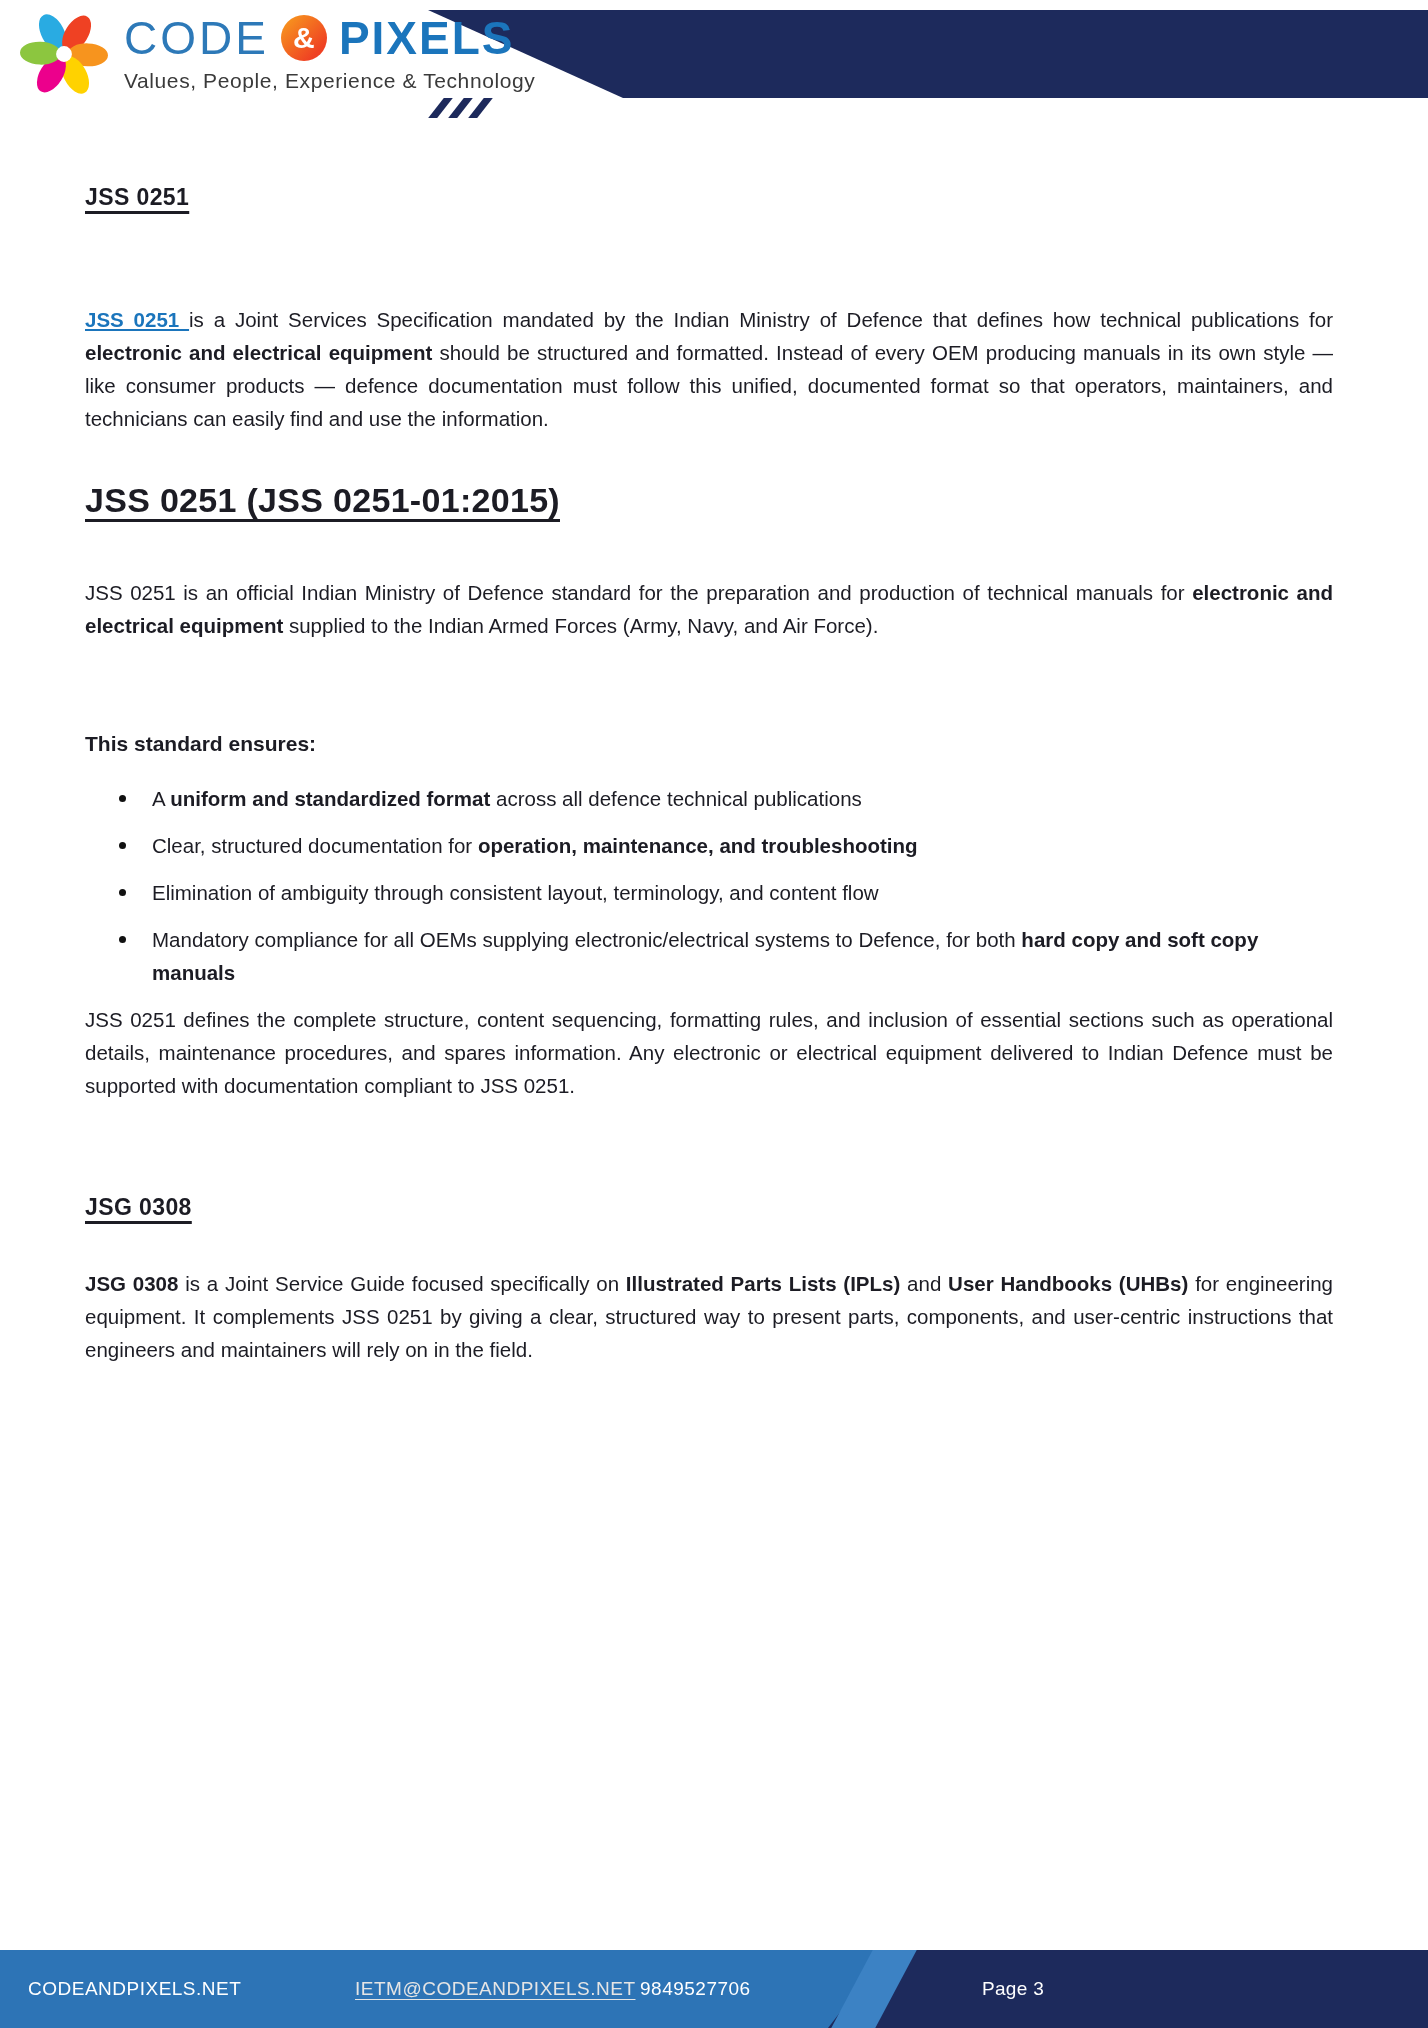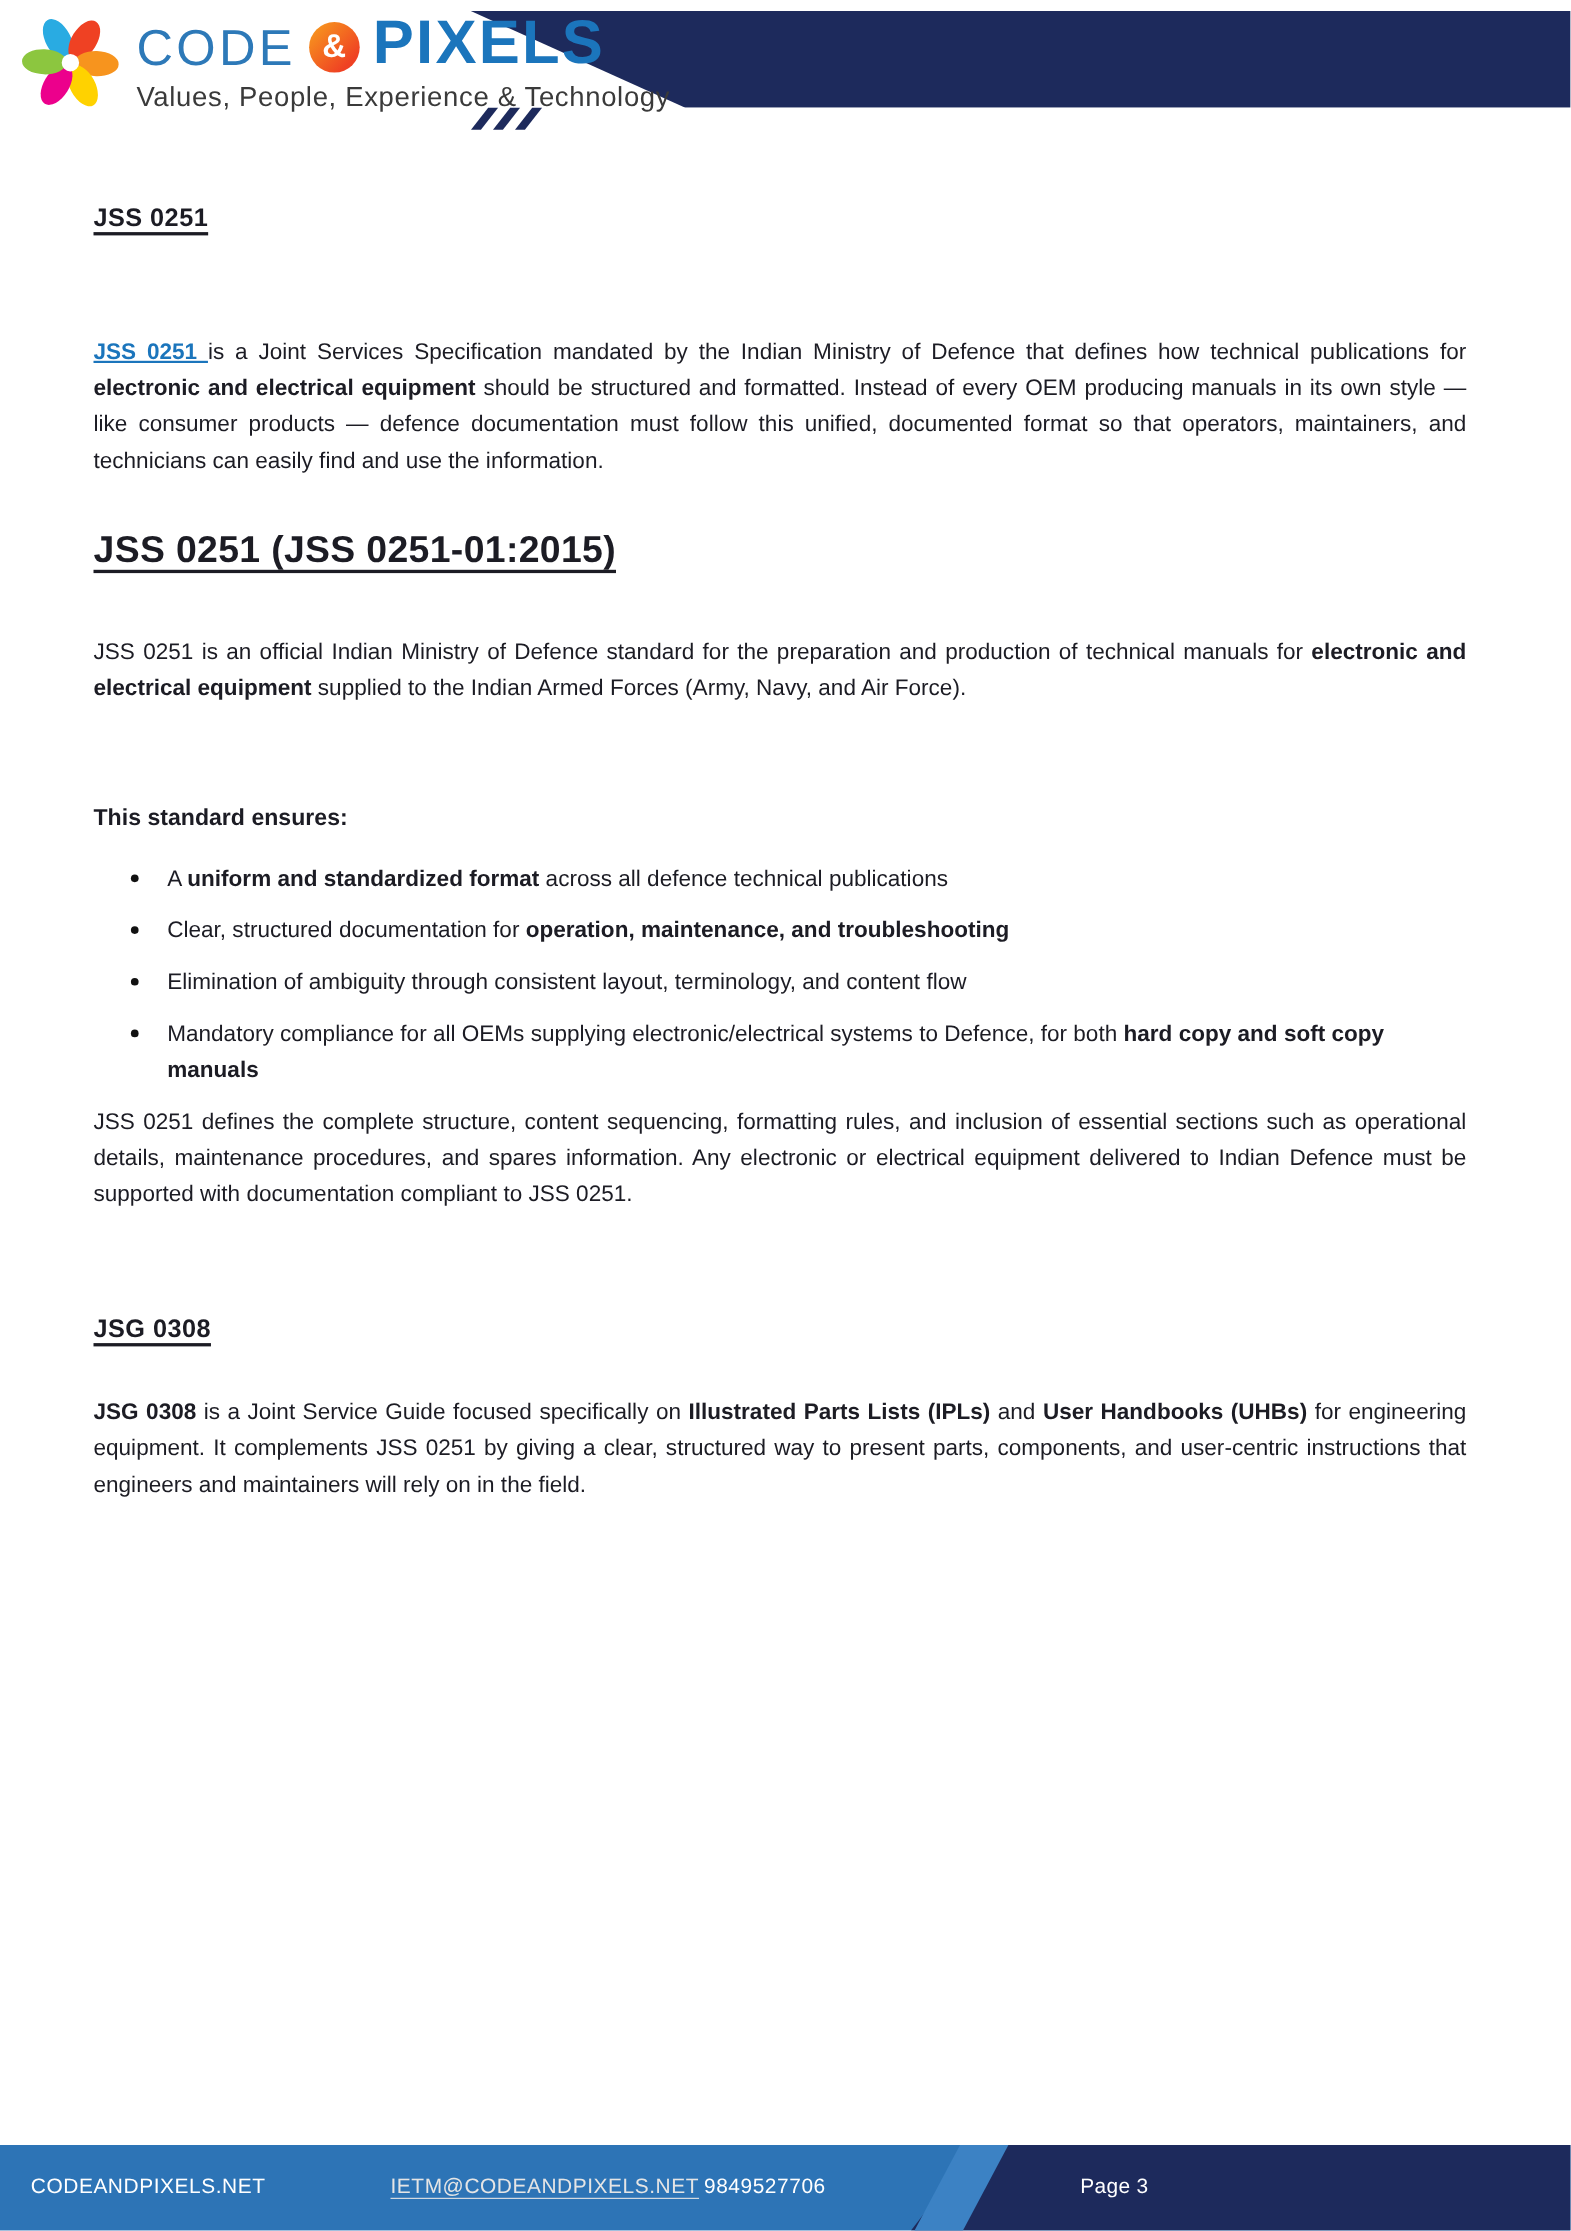--- a/index.html
+++ b/index.html
@@ -34,22 +34,22 @@
   }
   .logo-text{display:flex;flex-direction:column;}
   .brand-line{display:flex;align-items:flex-end;gap:12px;line-height:1;}
   .code{font-size:46px;color:#2d79b8;font-weight:400;letter-spacing:3px;}
   .amp-circle{
     width:46px;height:46px;border-radius:50%;
     background:linear-gradient(135deg,#f7941e 10%,#ef4123 80%);
     color:#fff;font-weight:700;font-size:30px;
     display:flex;align-items:center;justify-content:center;
   }
-  .pixels{font-size:56px;color:#1b75bc;font-weight:800;letter-spacing:2px;}
-  .tagline{font-size:25px;color:#3a3a3a;margin-top:8px;letter-spacing:0.6px;}
+  .pixels{font-size:46px;color:#1b75bc;font-weight:800;letter-spacing:2px;}
+  .tagline{font-size:21px;color:#3a3a3a;margin-top:8px;letter-spacing:0.6px;}
 
   
   .content{padding:0 95px 0 85px;}
   .doc-h1{
     font-size:23px;font-weight:800;margin:64px 0 0;
     text-decoration:underline;text-underline-offset:6px;text-decoration-thickness:2.5px;
     letter-spacing:0.4px;
   }
   .doc-h2{
     font-size:34px;font-weight:800;margin:46px 0 0;

